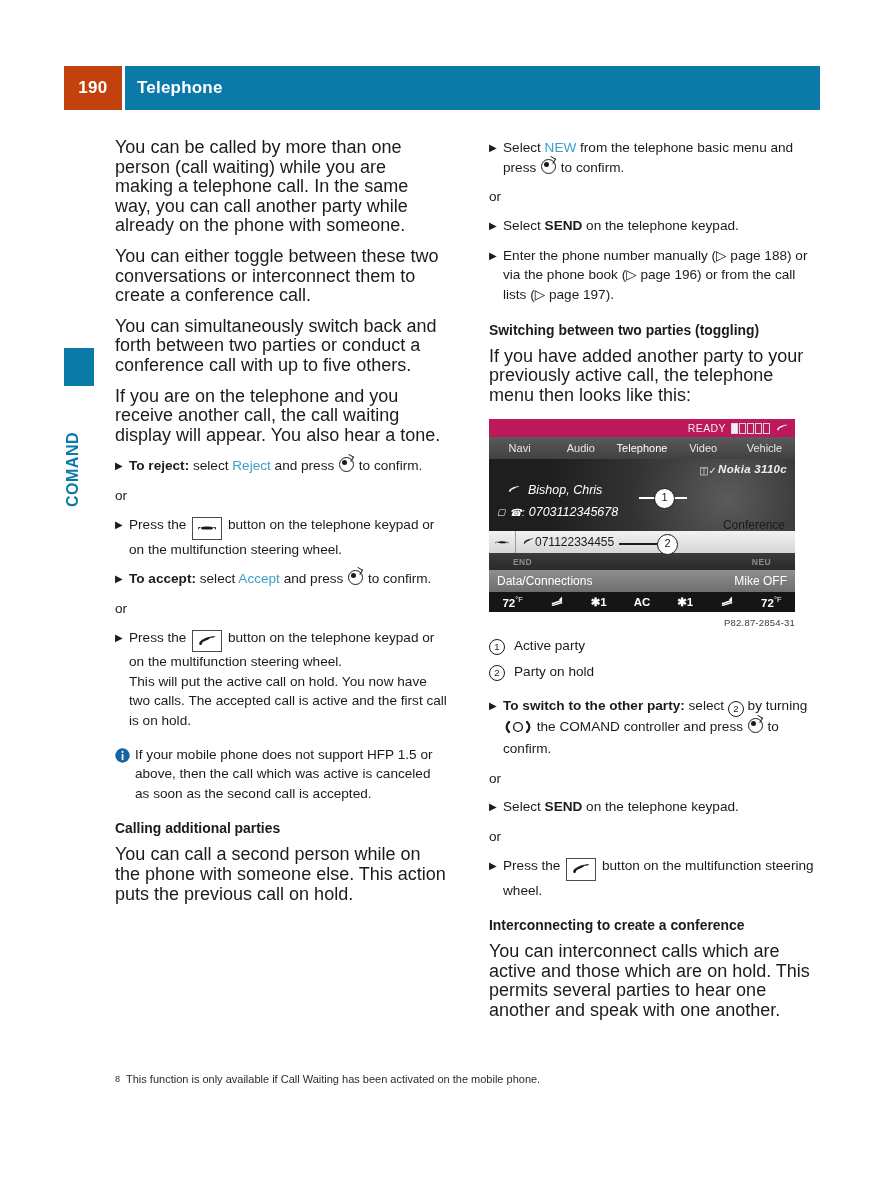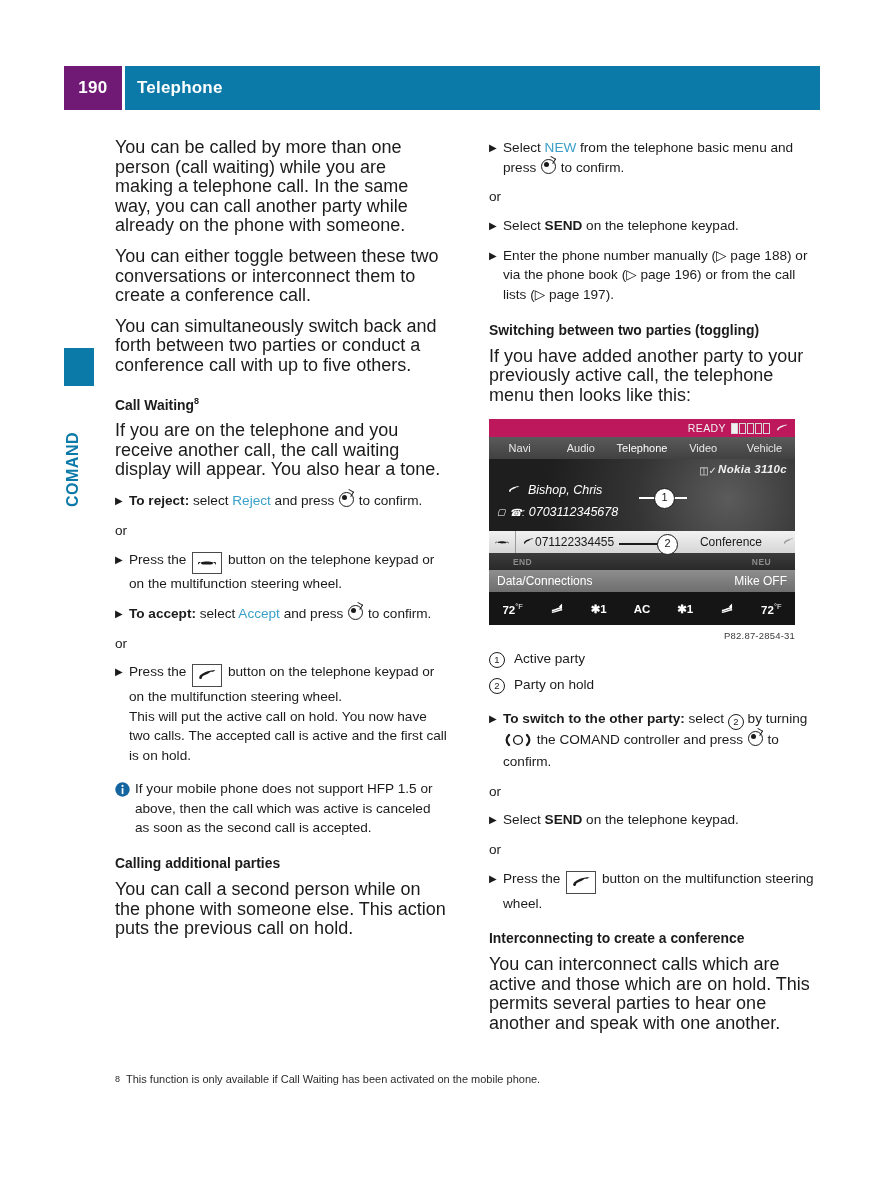--- a/index.html
+++ b/index.html
@@ -21,21 +21,21 @@
     position: absolute;
     left: 64px;
     top: 66px;
     width: 756px;
     height: 44px;
     display: flex;
     align-items: stretch;
   }
   .header-pagenum {
     width: 58px;
-    background: #701a75;
+    background: #c2410c;
     color: #ffffff;
     font-size: 17px;
     font-weight: bold;
     display: flex;
     align-items: center;
     justify-content: center;
     letter-spacing: 0.3px;
   }
   .header-divider {
     width: 3px;
@@ -319,24 +319,25 @@
     justify-content: center;
     border-right: 1px solid #9a9a9a;
   }
   .cm-hold-num {
     display: flex;
     align-items: center;
     padding-left: 6px;
   }
   .cm-conference {
     position: absolute;
-    right: 0;
+    right: 10px;
     display: flex;
     align-items: center;
     gap: 20px;
+    flex-direction: column;
   }
   .cm-softrow {
     height: 17px;
     background: linear-gradient(#3b3b3b, #2a2a2a);
     display: flex;
     align-items: center;
     justify-content: space-between;
     padding: 0 24px;
     color: #8d8d8d;
     font-size: 8.5px;
@@ -349,21 +350,21 @@
     height: 22px;
     background: linear-gradient(#8e8e8e, #6e6e6e);
     display: flex;
     align-items: center;
     justify-content: space-between;
     padding: 0 8px;
     color: #ffffff;
     font-size: 12px;
   }
   .cm-climate {
-    height: 33px;
+    height: 20px;
     background: #151515;
     display: flex;
     align-items: center;
     justify-content: space-around;
     color: #ffffff;
     font-size: 11.5px;
     font-weight: bold;
   }
   .cm-climate .unit { font-size: 7.5px; vertical-align: super; font-weight: normal; }
   .fig-caption {
@@ -423,21 +424,20 @@
 <div class="side-tab-label">COMAND</div>
 
 <div class="columns">
 
   <div class="col">
 
     <p>You can be called by more than one person (call waiting) while you are making a telephone call. In the same way, you can call another party while already on the phone with someone.</p>
     <p>You can either toggle between these two conversations or interconnect them to create a conference call.</p>
     <p>You can simultaneously switch back and forth between two parties or conduct a conference call with up to five others.</p>
 
-    <h3 class="sec"><span>Call Waiting</span><sup>8</sup></h3>
 
     <p>If you are on the telephone and you receive another call, the call waiting display will appear. You also hear a tone.</p>
 
     <div class="step">
       <span class="tri">▶</span>
       <span class="stext"><b>To reject:</b><span> select </span><span class="teal">Reject</span><span> and press </span><span class="knob-icon"></span><span> to confirm.</span></span>
     </div>
 
     <div class="or">or</div>
 

